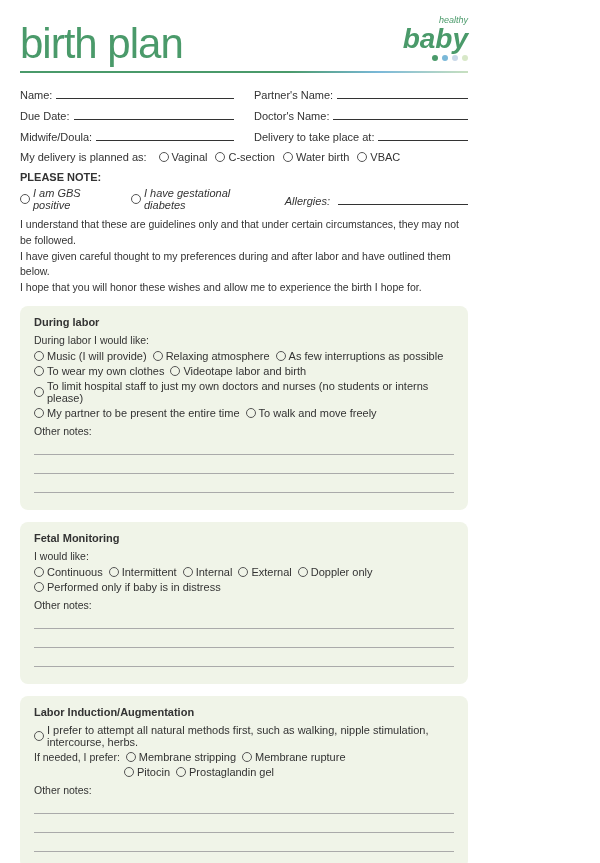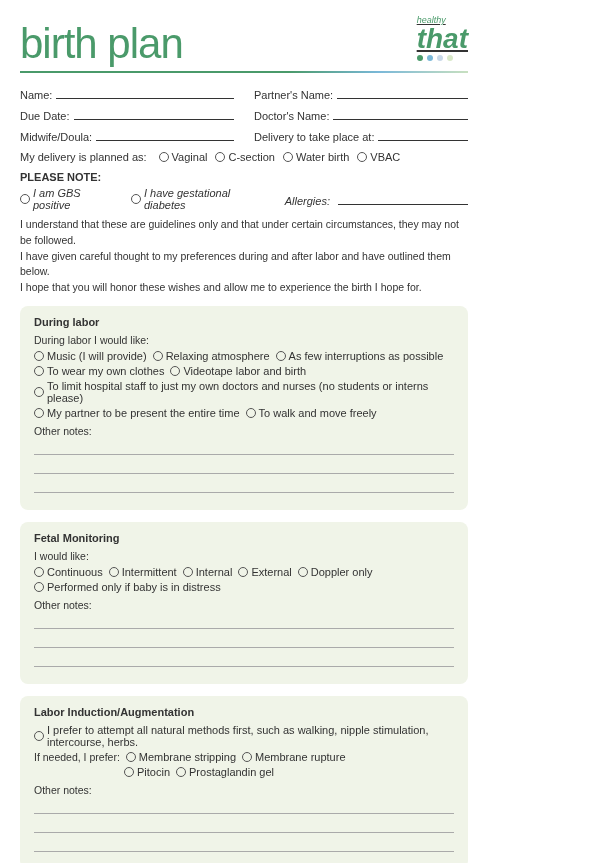--- a/index.html
+++ b/index.html
@@ -32,23 +32,22 @@
       font-size: 42px;
       font-weight: 300;
       color: #4a9a6a;
       letter-spacing: -1px;
       line-height: 1;
     }
 
     .logo-container {
       display: flex;
       flex-direction: column;
-      align-items: flex-start;
+      align-items: flex-end;
       padding-bottom: 4px;
-      text-decoration: underline;
     }
 
     .logo-healthy {
       font-size: 9px;
       color: #4a9a6a;
       font-style: italic;
     }
 
     .logo-baby {
       font-size: 28px;
@@ -225,21 +224,21 @@
 <body>
 
 <div class="page">
 
   <div class="header">
     <div>
       <span class="title-birth">birth plan</span>
     </div>
     <div class="logo-container">
       <span class="logo-healthy">healthy</span>
-      <span class="logo-baby">that</span>
+      <span class="logo-baby">baby</span>
       <div class="logo-dots">
         <span class="logo-dot" style="background:#4a9a6a;"></span>
         <span class="logo-dot" style="background:#7ab8d8;"></span>
         <span class="logo-dot" style="background:#c8d8e8;"></span>
         <span class="logo-dot" style="background:#d8e8c8;"></span>
       </div>
     </div>
   </div>
 
   <div class="header-divider"></div>

